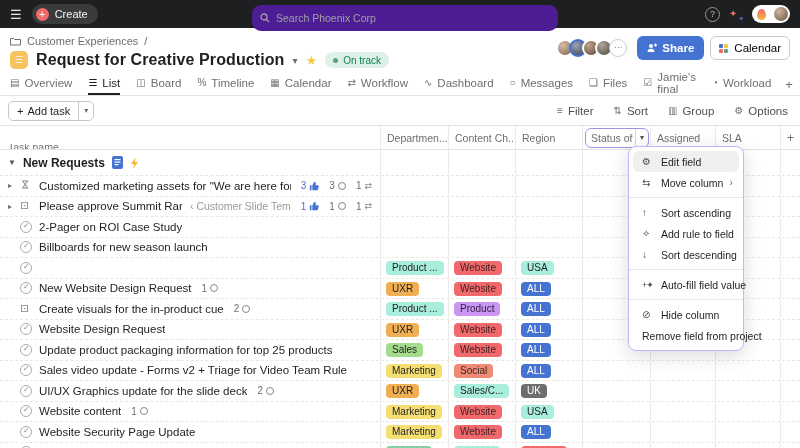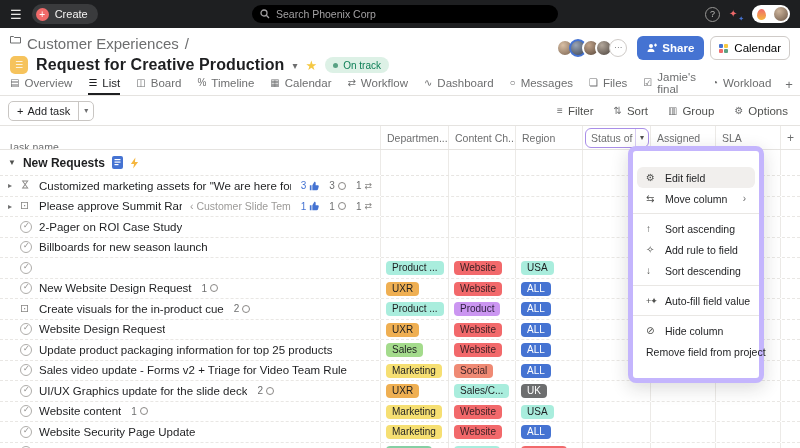--- a/index.html
+++ b/index.html
@@ -5,34 +5,34 @@
   * { margin:0; padding:0; box-sizing:border-box; }
   html,body { width:800px; height:448px; overflow:hidden; background:#fff;
     font-family:"Liberation Sans","DejaVu Sans",sans-serif; color:#1e1f21; }
   .app { width:800px; height:448px; position:relative; overflow:hidden; background:#fff; }
 
   
   .topbar { height:28px; background:#1e1f21; display:flex; align-items:center; padding:0 10px; gap:10px; position:relative; }
   .hamburger { color:#e8e6e3; font-size:13px; cursor:pointer; }
   .create-btn { display:flex; align-items:center; gap:6px; background:#3a3b3d; border:none; border-radius:11px; height:20px; padding:0 10px 0 4px; color:#f5f4f3; font-size:11px; cursor:pointer; }
   .create-plus { width:13px; height:13px; border-radius:50%; background:#f06a6a; color:#fff; font-size:10px; line-height:13px; text-align:center; display:inline-block; }
-  .search-pill { position:absolute; left:252px; top:5px; width:306px; height:18px; background:#000000; border-radius:9px; display:flex; align-items:center; gap:6px; padding:0 8px; color:#a2a0a2; font-size:10.5px; cursor:text; }
+  .search-pill { position:absolute; left:252px; top:5px; width:306px; height:26px; background:#4c1d95; border-radius:9px; display:flex; align-items:center; gap:6px; padding:0 8px; color:#a2a0a2; font-size:10.5px; cursor:text; }
   .tb-right { margin-left:auto; display:flex; align-items:center; gap:9px; }
   .help-circle { width:15px; height:15px; border:1px solid #97969 4; border:1px solid #979694; border-radius:50%; color:#bdbcba; font-size:9px; line-height:13px; text-align:center; cursor:pointer; }
   .ai-sparkle { position:relative; width:14px; height:14px; cursor:pointer; }
   .ai-sparkle .s1 { position:absolute; left:0; top:1px; color:#f06a6a; font-size:10px; }
   .ai-sparkle .s2 { position:absolute; right:-1px; bottom:-2px; color:#4573d2; font-size:7px; }
   .profile-pill { width:38px; height:18px; background:#fff; border-radius:9px; display:flex; align-items:center; justify-content:space-between; padding:0 2px 0 5px; cursor:pointer; }
   .flame-dot { width:9px; height:11px; background:linear-gradient(180deg,#f06a6a,#f5b63f); border-radius:50% 50% 50% 50%/60% 60% 40% 40%; }
   .avatar { border-radius:50%; background:radial-gradient(circle at 35% 30%,#cdb49b,#6b5646); }
   .profile-pill .avatar { width:14px; height:14px; }
 
   
   .header { position:relative; padding:7px 12px 0 10px; height:46px; }
-  .breadcrumb { display:flex; align-items:flex-start; gap:6px; font-size:15px; color:#6d6e6f; }
+  .breadcrumb { display:flex; align-items:center; gap:6px; font-size:11px; color:#6d6e6f; }
   .breadcrumb svg { flex:none; }
   .title-row { display:flex; align-items:center; gap:8px; margin-top:4px; }
   .proj-icon { width:18px; height:18px; border-radius:5px; background:#f6c35c; color:#fff; font-size:9px; line-height:18px; text-align:center; }
   .page-title { font-size:16px; font-weight:700; letter-spacing:.1px; }
   .title-chevron { color:#6d6e6f; font-size:10px; cursor:pointer; }
   .star { color:#f5c842; font-size:13px; cursor:pointer; }
   .status-pill { display:flex; align-items:center; gap:5px; background:#ddf1e6; color:#0d7f56; border-radius:9px; height:16px; padding:0 8px; font-size:10px; cursor:pointer; }
   .status-pill .dot { width:5px; height:5px; border-radius:50%; background:#58a183; }
   .header-right { position:absolute; right:10px; top:8px; display:flex; align-items:center; gap:6px; }
   .avatar-stack { display:flex; align-items:center; }
@@ -93,21 +93,21 @@
   .tmpl-ref { font-size:10.5px; color:#9c9a98; margin-left:8px; flex:none; }
   .meta { display:flex; align-items:center; gap:3px; font-size:10px; color:#6d6e6f; margin-left:10px; flex:none; }
   .meta.like { color:#4573d2; }
   .bubble { width:8px; height:8px; border:1px solid #8a8886; border-radius:50%; display:inline-block; }
   .dep-icon { font-size:9px; color:#8a8886; }
   .tag-cell { padding:3px 0 0 5px; }
   .tag { display:inline-block; font-size:10px; line-height:14px; height:14px; border-radius:4px; padding:0 6px; white-space:nowrap; max-width:58px; overflow:hidden; }
   .tag:empty { min-width:46px; }
 
   
-  .menu { position:absolute; left:628px; top:146px; width:136px; background:#fff; border:5px solid #c4b5fd; border-radius:8px; box-shadow:0 5px 18px rgba(30,31,33,.16); padding:16px 0; z-index:10; }
+  .menu { position:absolute; left:628px; top:146px; width:116px; background:#fff; border:1px solid #c4b5fd; border-radius:8px; box-shadow:0 5px 18px rgba(30,31,33,.16); padding:4px 0; z-index:10; }
   .menu-item { display:flex; align-items:center; gap:6px; height:21px; padding:0 8px; font-size:10.5px; margin:0 4px; border-radius:6px; border:1.5px solid transparent; cursor:pointer; white-space:nowrap; }
   .menu-item.hover { background:#f1efed; }
   .mi-icon { width:13px; flex:none; color:#50514f; font-size:10px; }
   .mi-icon[data-icon="gear"]::before { content:"⚙"; }
   .mi-icon[data-icon="move-column"]::before { content:"⇆"; }
   .mi-icon[data-icon="sort-ascending"]::before { content:"↑"; }
   .mi-icon[data-icon="sort-descending"]::before { content:"↓"; }
   .mi-icon[data-icon="add-rule"]::before { content:"✧"; }
   .mi-icon[data-icon="auto-fill"]::before { content:"+✦"; letter-spacing:-1px; font-size:9px; }
   .mi-icon[data-icon="hide-column"]::before { content:"⊘"; }

